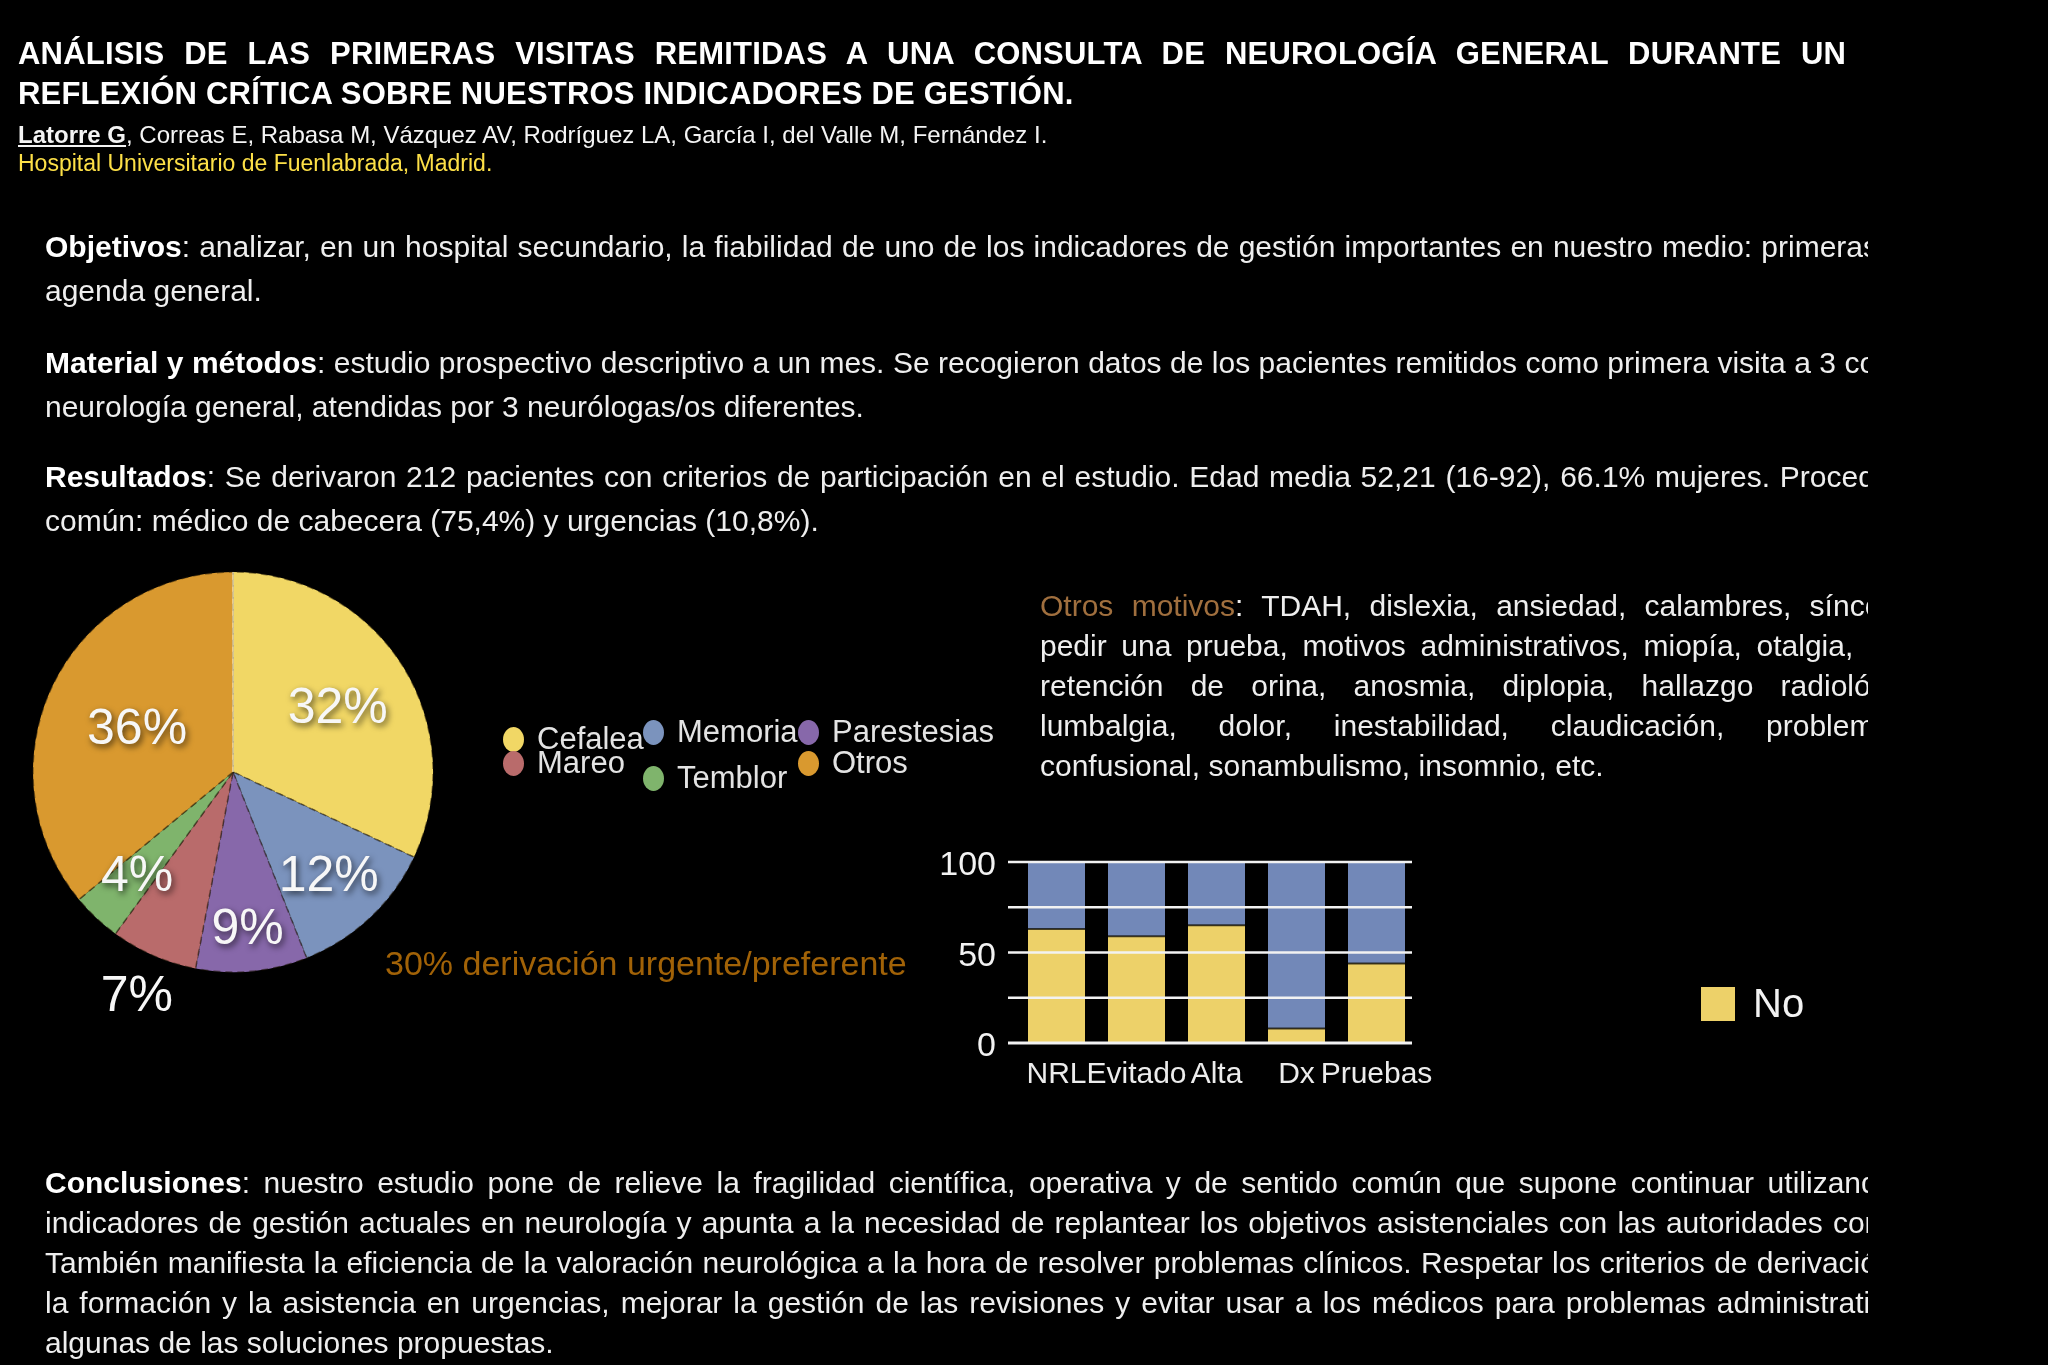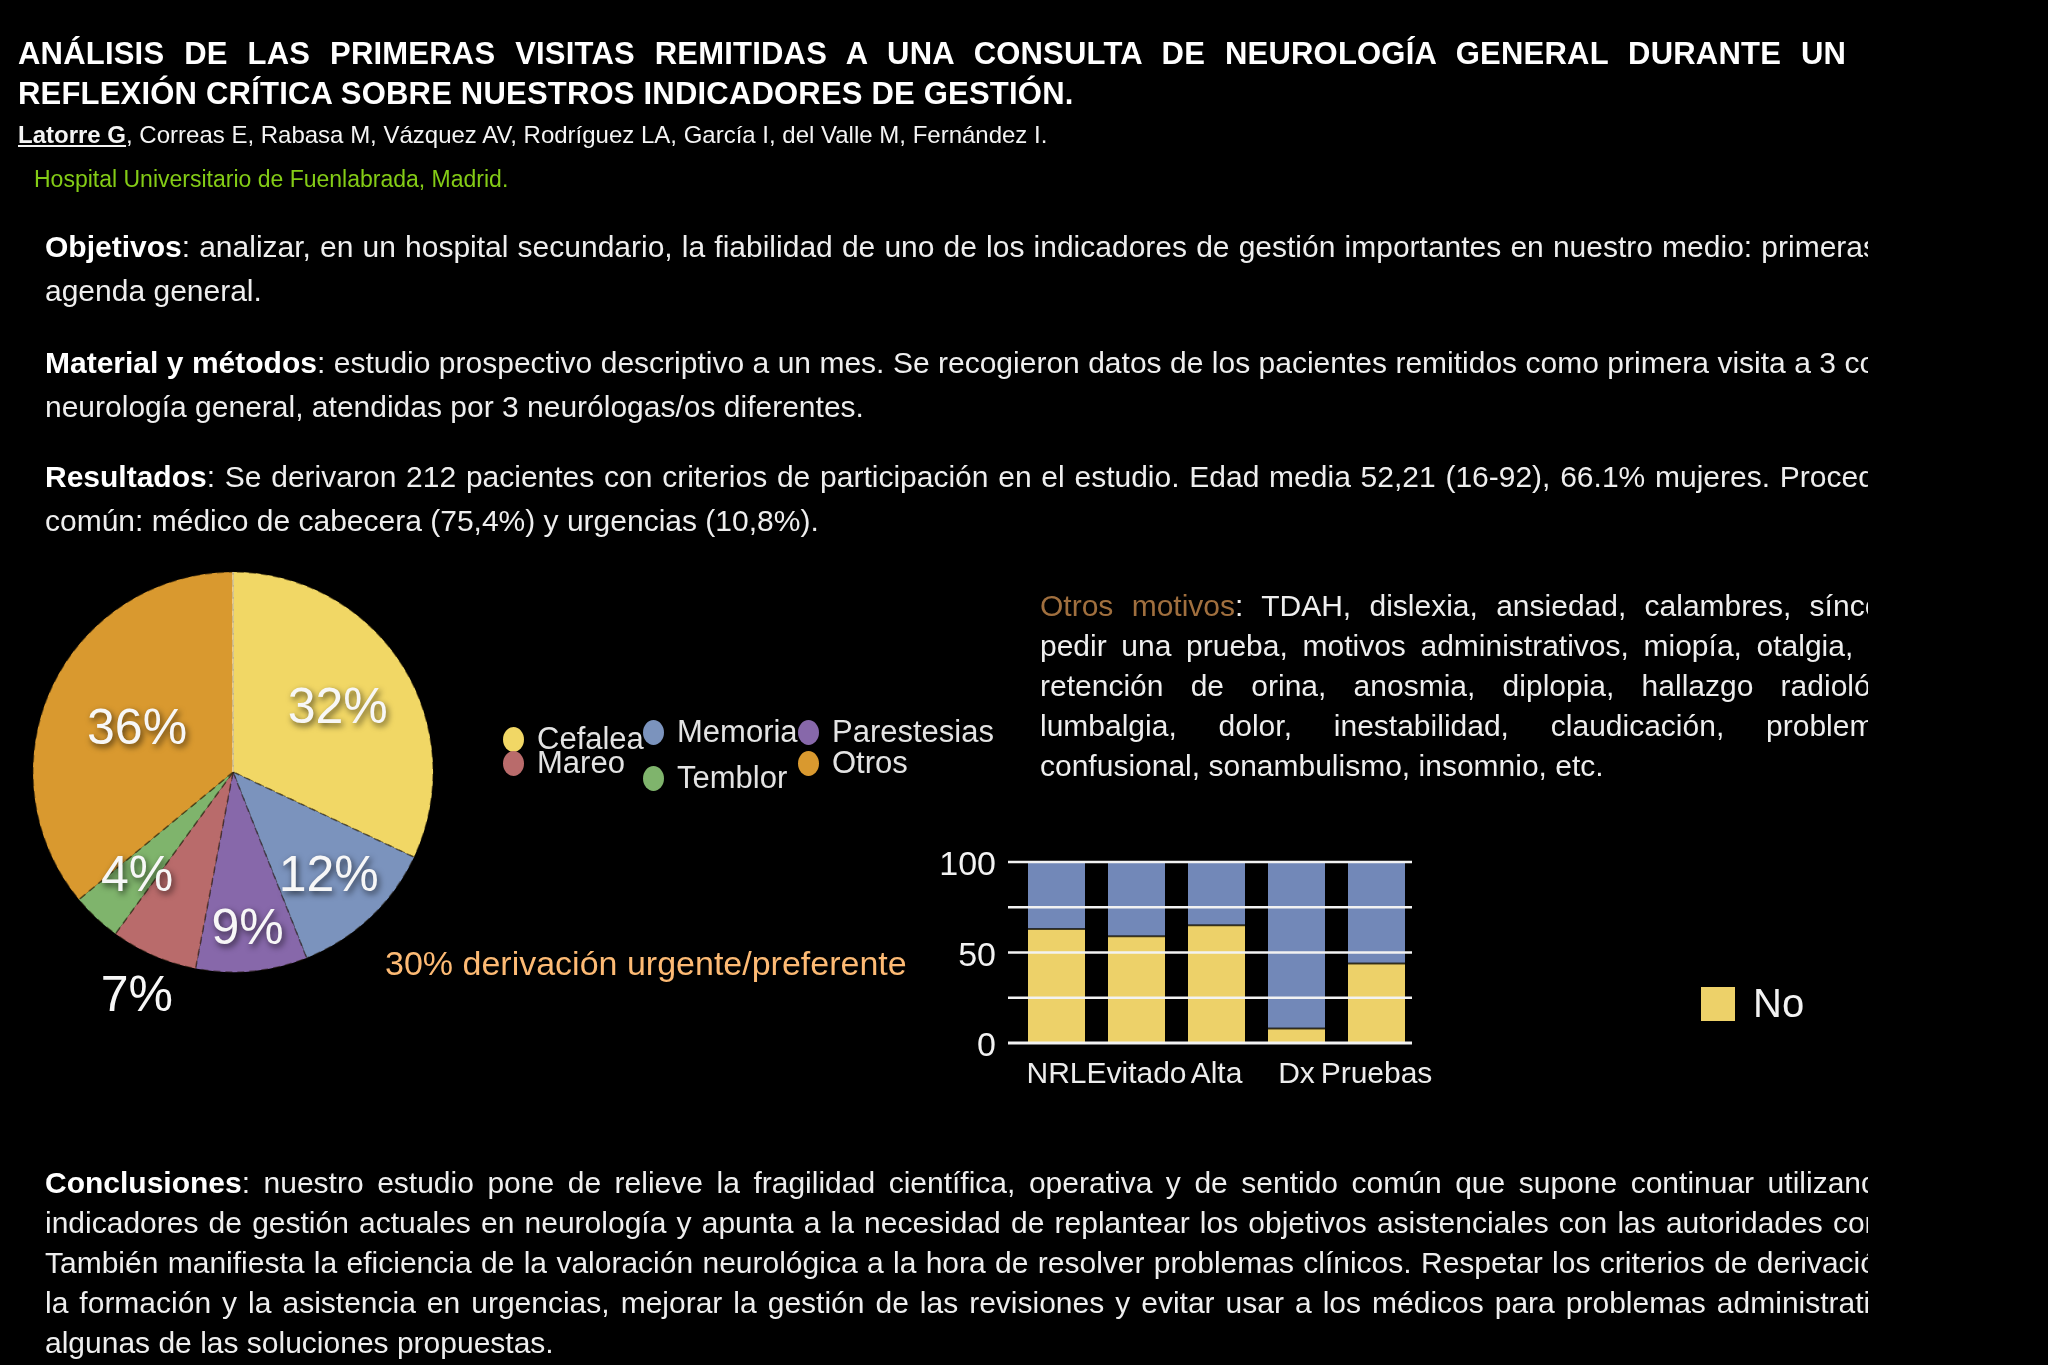--- a/index.html
+++ b/index.html
@@ -4,21 +4,21 @@
 <style>
   html,body{margin:0;padding:0;background:#000;}
   .page{position:relative;width:1868px;height:1365px;background:#000;overflow:hidden;
         font-family:"Liberation Sans","DejaVu Sans",sans-serif;color:#ececec;}
 
   .title{position:absolute;left:18px;top:34px;width:2014px;margin:0;
          font-size:31px;line-height:40px;font-weight:bold;color:#ffffff;
          text-align:justify;letter-spacing:.2px;}
   .authors{position:absolute;left:18px;top:121px;margin:0;font-size:24px;color:#f4f4f4;}
   .authors .lead{font-weight:bold;text-decoration:underline;}
-  .affiliation{position:absolute;left:18px;top:150px;margin:16px;font-size:23px;color:#84cc16;}
+  .affiliation{position:absolute;left:18px;top:150px;margin:0;font-size:23px;color:#fde047;}
 
   .para{position:absolute;left:40px;width:1968px;margin:5px;font-size:30px;line-height:44px;
         text-align:justify;color:#eeeeee;}
   .para b{color:#ffffff;}
   #objetivos{top:220px;}
   #material{top:336px;}
   #resultados{top:450px;}
   #conclusiones{top:1158px;line-height:40px;}
 
   #otros{position:absolute;left:1040px;top:586px;width:978px;margin:0;
@@ -95,21 +95,21 @@
       <div class="pleg-item" style="left: 148px; top: 30px; margin-top: 16px;">
         <span class="pleg-dot" style="background: rgb(127, 180, 108);"></span>
         <span class="pleg-lab">Temblor</span>
       </div>
       <div class="pleg-item" style="left: 303px; top: 31px; justify-content: space-between;">
         <span class="pleg-dot" style="background: rgb(217, 153, 47);"></span>
         <span class="pleg-lab">Otros</span>
       </div>
     </div>
 
-  <div id="highlight" style="color: #fdba74; text-align: right;">30% derivación urgente/preferente</div>
+  <div id="highlight" style="color: #a16207; text-align: right;">30% derivación urgente/preferente</div>
 
   <p id="otros"><span class="om-label" id="otros-label" style="color: rgb(160, 111, 62);">Otros motivos</span><span>: TDAH, dislexia, ansiedad, calambres, síncope, crisis, pedir una prueba, motivos administrativos, miopía, otalgia, cervicalgia, retención de orina, anosmia, diplopia, hallazgo radiológico, SPI, lumbalgia, dolor, inestabilidad, claudicación, problema social, confusional, sonambulismo, insomnio, etc.</span></p>
 
   <svg id="bar-svg" width="740" height="270" viewBox="0 0 740 270">
       <rect x="98" y="17" width="57" height="67.0" fill="#7288b8"></rect>
       <rect x="98" y="84.0" width="57" height="114.0" fill="#edd169"></rect>
       <line x1="98" y1="84.0" x2="155" y2="84.0" stroke="rgba(15,12,4,0.75)" stroke-width="2"></line>
       <rect x="178" y="17" width="57" height="74.2" fill="#7288b8"></rect>
       <rect x="178" y="91.2" width="57" height="106.8" fill="#edd169"></rect>
       <line x1="178" y1="91.2" x2="235" y2="91.2" stroke="rgba(15,12,4,0.75)" stroke-width="2"></line>

